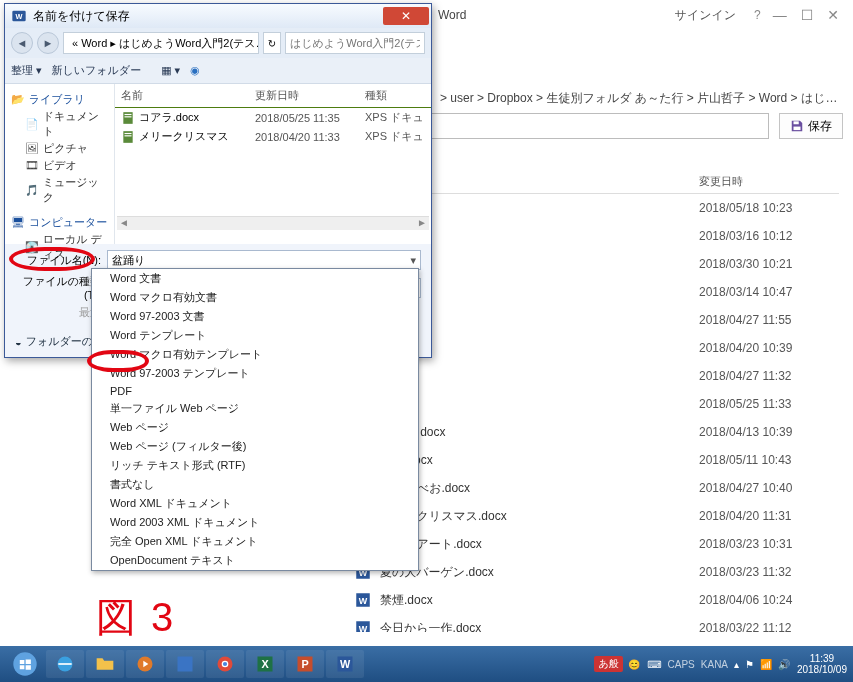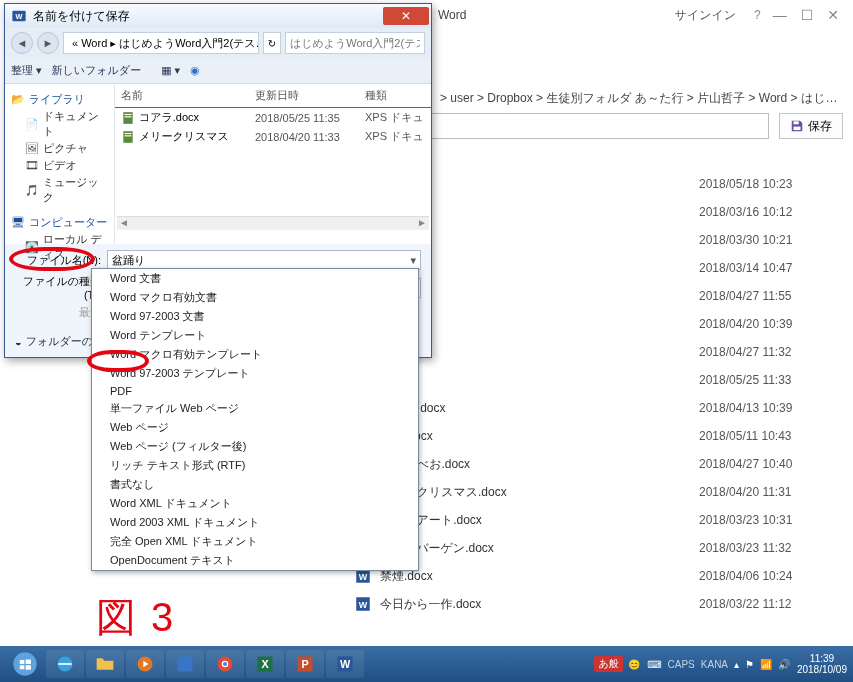--- a/index.html
+++ b/index.html
@@ -102,20 +102,24 @@
       <svg viewBox="0 0 24 24">
           <path fill="#6a4fa0" d="M3 3h14l4 4v14H3z"></path>
           <rect x="6" y="4" width="9" height="5" fill="#fff"></rect>
           <rect x="6" y="13" width="12" height="6" fill="#fff"></rect>
         </svg>
       <span>保存</span>
     </button>
   </div>
 
   <div class="word-list-area">
+    <div class="word-list-header">
+      <span style="flex:1"></span>
+      <span class="wlh-date">変更日時</span>
+    </div>
     <div id="word-rows">
         <div class="word-file-row">
           <svg class="ficon" viewBox="0 0 24 24">
             <rect x="3" y="3" width="18" height="18" fill="#2b579a"></rect>
             <text x="12" y="17" text-anchor="middle" fill="#fff" font-size="12" font-weight="bold">W</text>
           </svg>
           <span class="fname">.docx</span>
           <span class="fdate">2018/05/18 10:23</span>
         </div>
         <div class="word-file-row">

